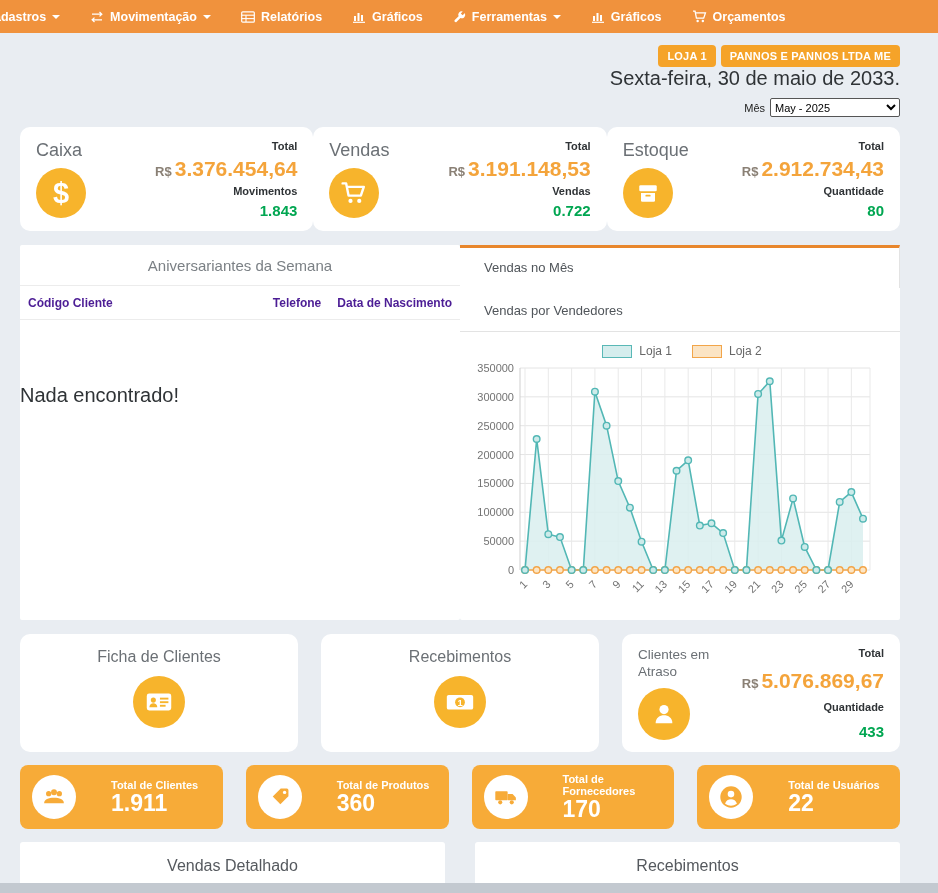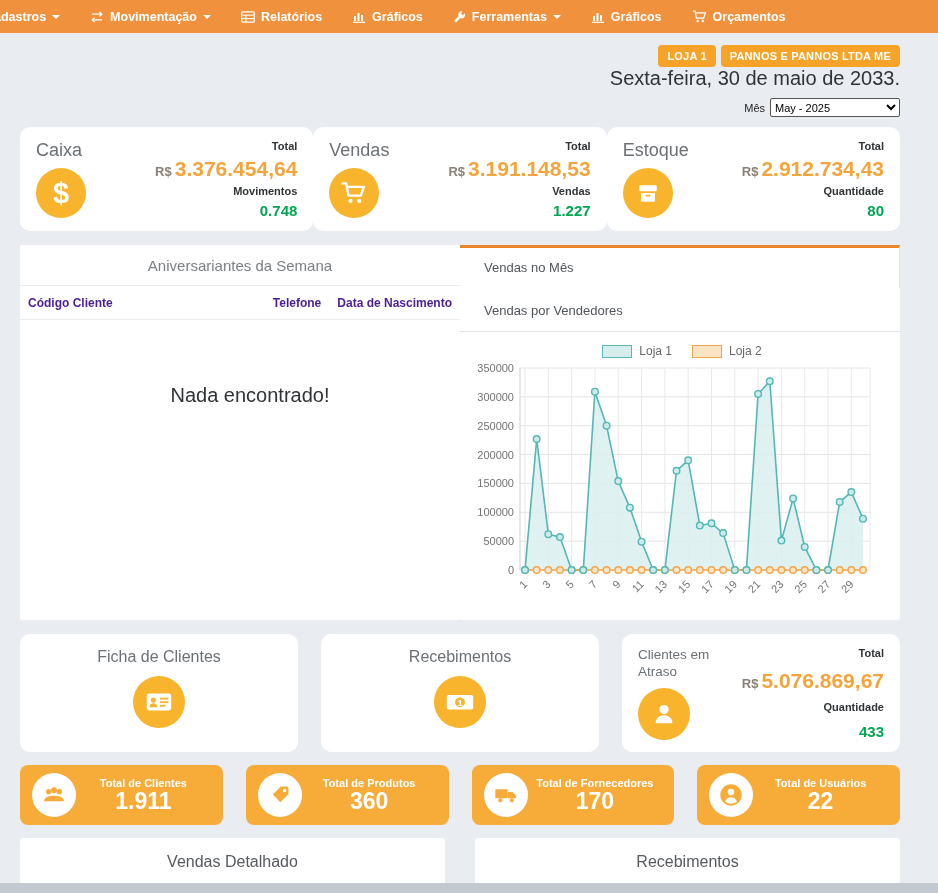--- a/index.html
+++ b/index.html
@@ -56,21 +56,21 @@
   .money { color: #f4a43b; font-weight: 700; font-size: 21px; line-height: 1.1; }
   .money .cur { font-size: 13px; color: #8a8075; margin-right: 3px; }
   .green { color: #00a651; font-weight: 700; font-size: 15px; }
   
   .mid-row { display: grid; grid-template-columns: 1fr 1fr; margin-top: 14px; border-radius: 13px; }
   .panel { background: #fff; border-radius: 2px; min-height: 318px; }
   .panel-title { text-align: center; font-size: 15px; color: #7b8085; padding: 12px 0 11px; border-bottom: 1px solid #ececec; }
   .thead { display: flex; font-size: 12px; font-weight: 700; color: #4c1d95; padding: 10px 8px 9px; border-bottom: 1px solid #ececec; }
   .thead .c1 { flex: 1; }
   .thead .c2 { margin-right: 16px; }
-  .empty-msg { text-align: center; font-size: 20px; color: #2f3336; padding-top: 64px; margin-left: 20px; }
+  .empty-msg { font-size: 20px; color: #2f3336; padding-top: 64px; }
   
   .tab-panel { background: #fff; border-radius: 2px; min-height: 318px; }
   .tabs { display: flex; border-bottom: 1px solid #e3e3e3; flex-direction: column; }
   .tab { padding: 15px 24px 13px; font-size: 13px; color: #50555a; cursor: pointer; }
   .tab.active {
     border-top: 3px solid #e8862c; border-right: 1px solid #e3e3e3;
     padding-top: 12px; background: #fff; position: relative;
   }
   .chart-wrap { padding: 12px 6px 4px 10px; }
   .legend { display: flex; justify-content: center; align-items: center; gap: 20px; font-size: 12px; color: #666; margin-bottom: 2px; }
@@ -80,21 +80,21 @@
   .sw.orange { background: #fbe4c4; border: 1px solid #f2a549; }
   
   .row3 { display: grid; grid-template-columns: repeat(3, 1fr); gap: 23px; margin-top: 14px; }
   .action-card { background: #fff; border-radius: 10px; min-height: 102px; text-align: center; padding-top: 14px; }
   .action-card .card-title { font-size: 16px; }
   .action-card .icon-circle { margin: 10px auto 0; width: 52px; height: 52px; }
   
   .tiles { display: grid; grid-template-columns: repeat(4, 1fr); gap: 23px; margin-top: 13px; }
   .tile { background: #f7ab38; border-radius: 8px; padding: 8px 12px; display: flex; align-items: center; color: #fff; min-height: 60px; cursor: pointer; }
   .tile-circle { width: 44px; height: 44px; background: #fff; border-radius: 50%; color: #f7ab38; display: flex; align-items: center; justify-content: center; flex: 0 0 44px; }
-  .tile-right { flex: 1; text-align: center; }
+  .tile-right { flex: 1; text-align: left; padding-left: 35px; }
   .tile-label { font-size: 11px; font-weight: 700; }
   .tile-value { font-size: 23px; font-weight: 700; margin-top: 1px; line-height: 1; }
   
   .bottom-row { display: grid; grid-template-columns: 1fr 1fr; gap: 30px; margin-top: 13px; }
   .report { background: #fff; border-radius: 3px; text-align: center; padding: 15px 0 16px; min-height: 90px; }
   .report-title { font-size: 16px; color: #55595e; font-weight: 400; }
   .report-desc { font-size: 12px; color: #2f3336; margin-top: 13px; }
   .footer-strip { position: absolute; left: 0; bottom: 0; width: 938px; height: 10px; background: #c3c9d0; }
   svg text { font-family: "Liberation Sans", sans-serif; }
 </style>
@@ -188,39 +188,39 @@
       <div class="card-left">
         <div class="card-title">Caixa</div>
         <div class="icon-circle">
             <span style="font-size:29px;font-weight:700;">$</span>
           </div>
       </div>
       <div class="card-right">
         <div class="lbl">Total</div>
         <div class="money"><span class="cur">R$</span><span>3.376.454,64</span></div>
         <div class="lbl">Movimentos</div>
-        <div class="green">0.748</div>
+        <div class="green">1.843</div>
       </div>
     </div>
     <div class="card">
       <div class="card-left">
         <div class="card-title">Vendas</div>
         <div class="icon-circle">
           <svg width="28" height="26" viewBox="0 0 32 28">
               <path d="M3 3h4l2.8 14h14l3.4-10H8" fill="none" stroke="#fff" stroke-width="2.8" stroke-linecap="round" stroke-linejoin="round"></path>
               <circle cx="12" cy="23" r="2.4" fill="#fff"></circle>
               <circle cx="22" cy="23" r="2.4" fill="#fff"></circle>
             </svg>
         </div>
       </div>
       <div class="card-right">
         <div class="lbl">Total</div>
         <div class="money"><span class="cur">R$</span><span>3.191.148,53</span></div>
         <div class="lbl">Vendas</div>
-        <div class="green">1.227</div>
+        <div class="green">0.722</div>
       </div>
     </div>
     <div class="card">
       <div class="card-left">
         <div class="card-title">Estoque</div>
         <div class="icon-circle">
           <svg width="28" height="28" viewBox="0 0 32 32">
               <rect x="6" y="7" width="20" height="7" rx="1.5" fill="#fff"></rect>
               <path d="M8 16h16v8.5A1.5 1.5 0 0 1 22.5 26h-13A1.5 1.5 0 0 1 8 24.5z" fill="#fff"></path>
               <rect x="13" y="18" width="6" height="2" rx="1" fill="#f7b42c"></rect>

